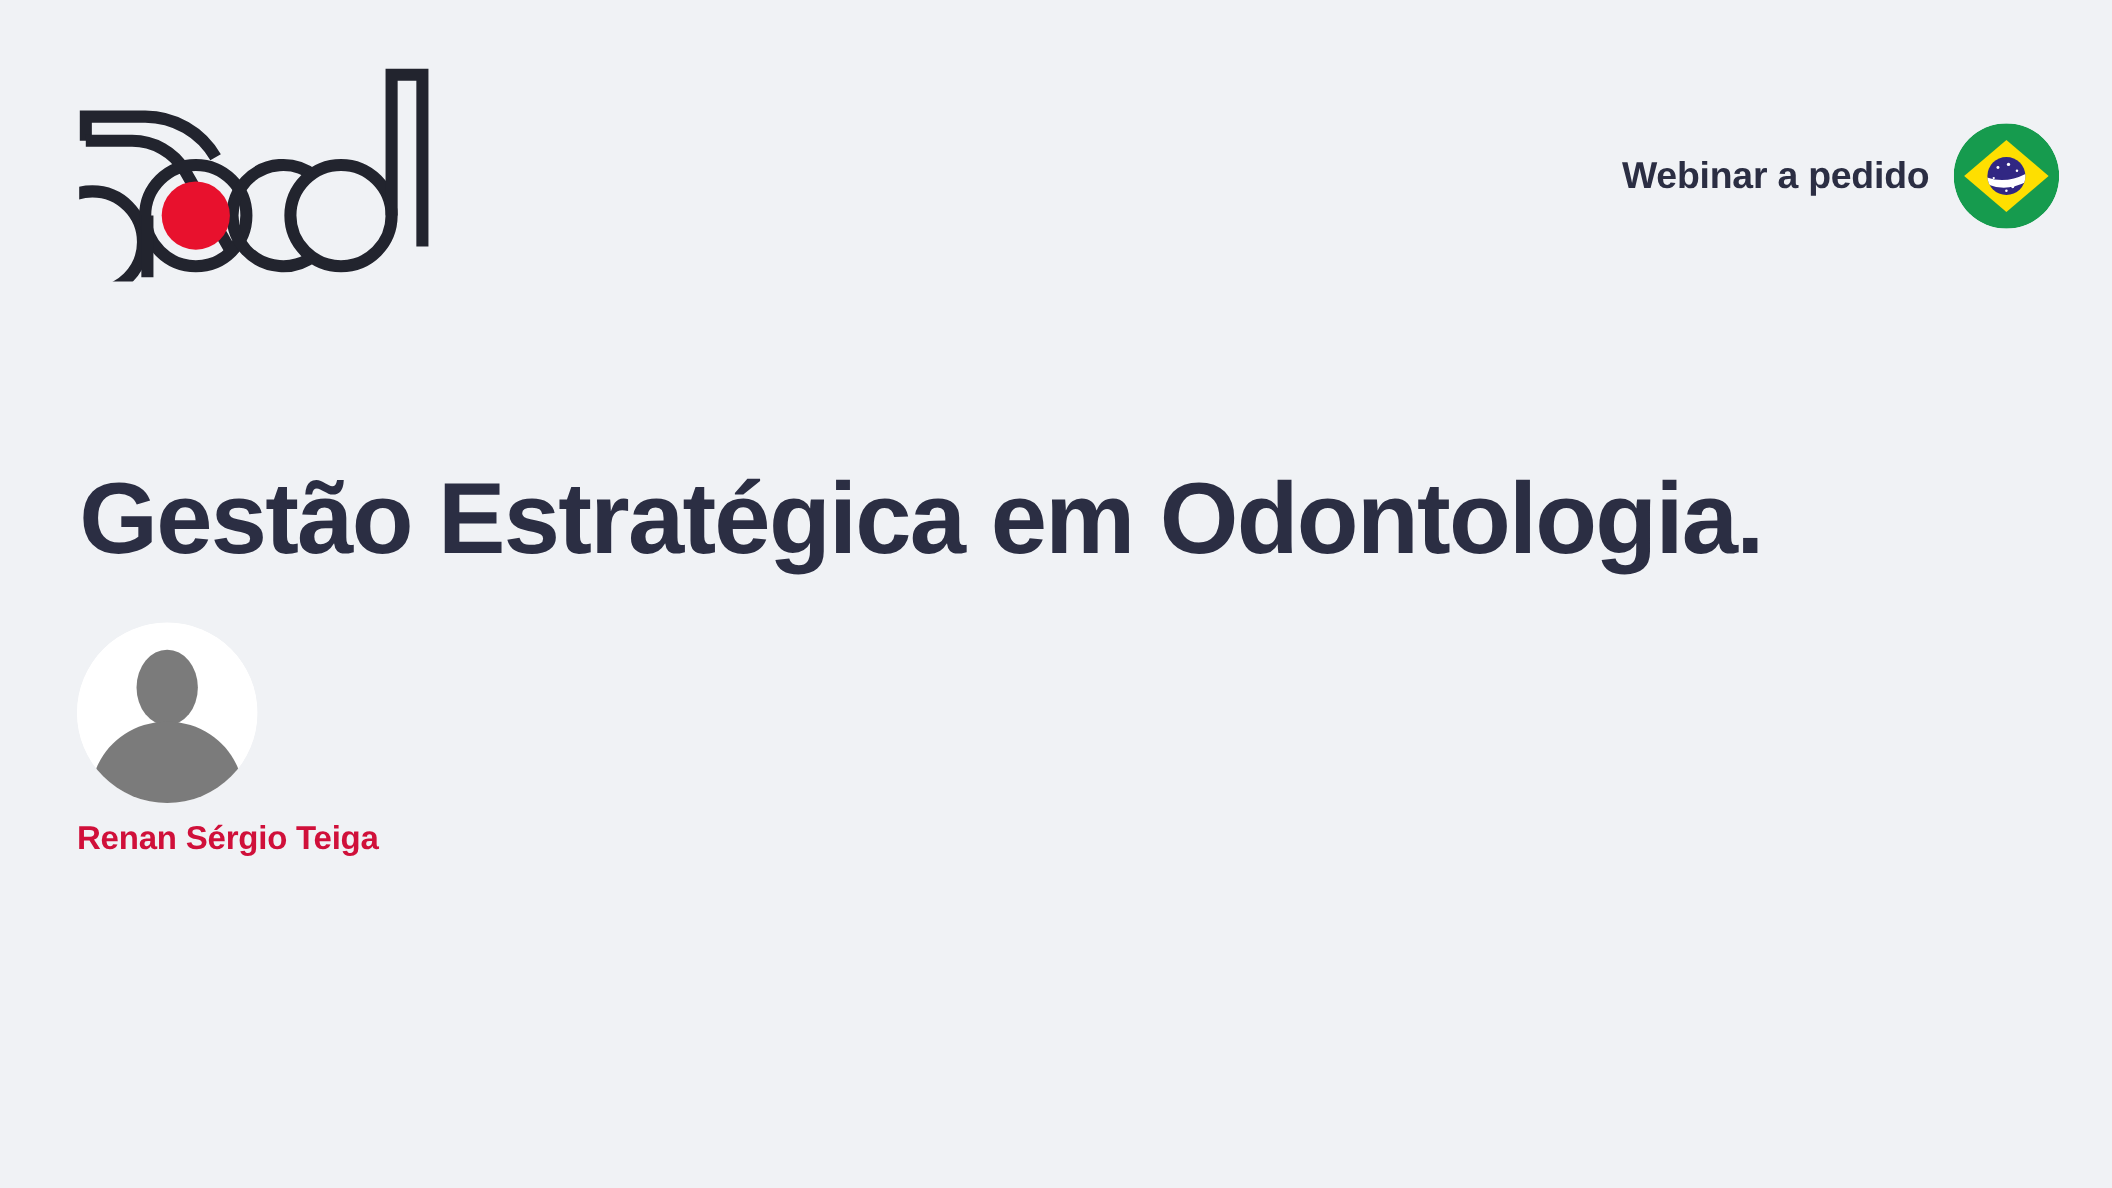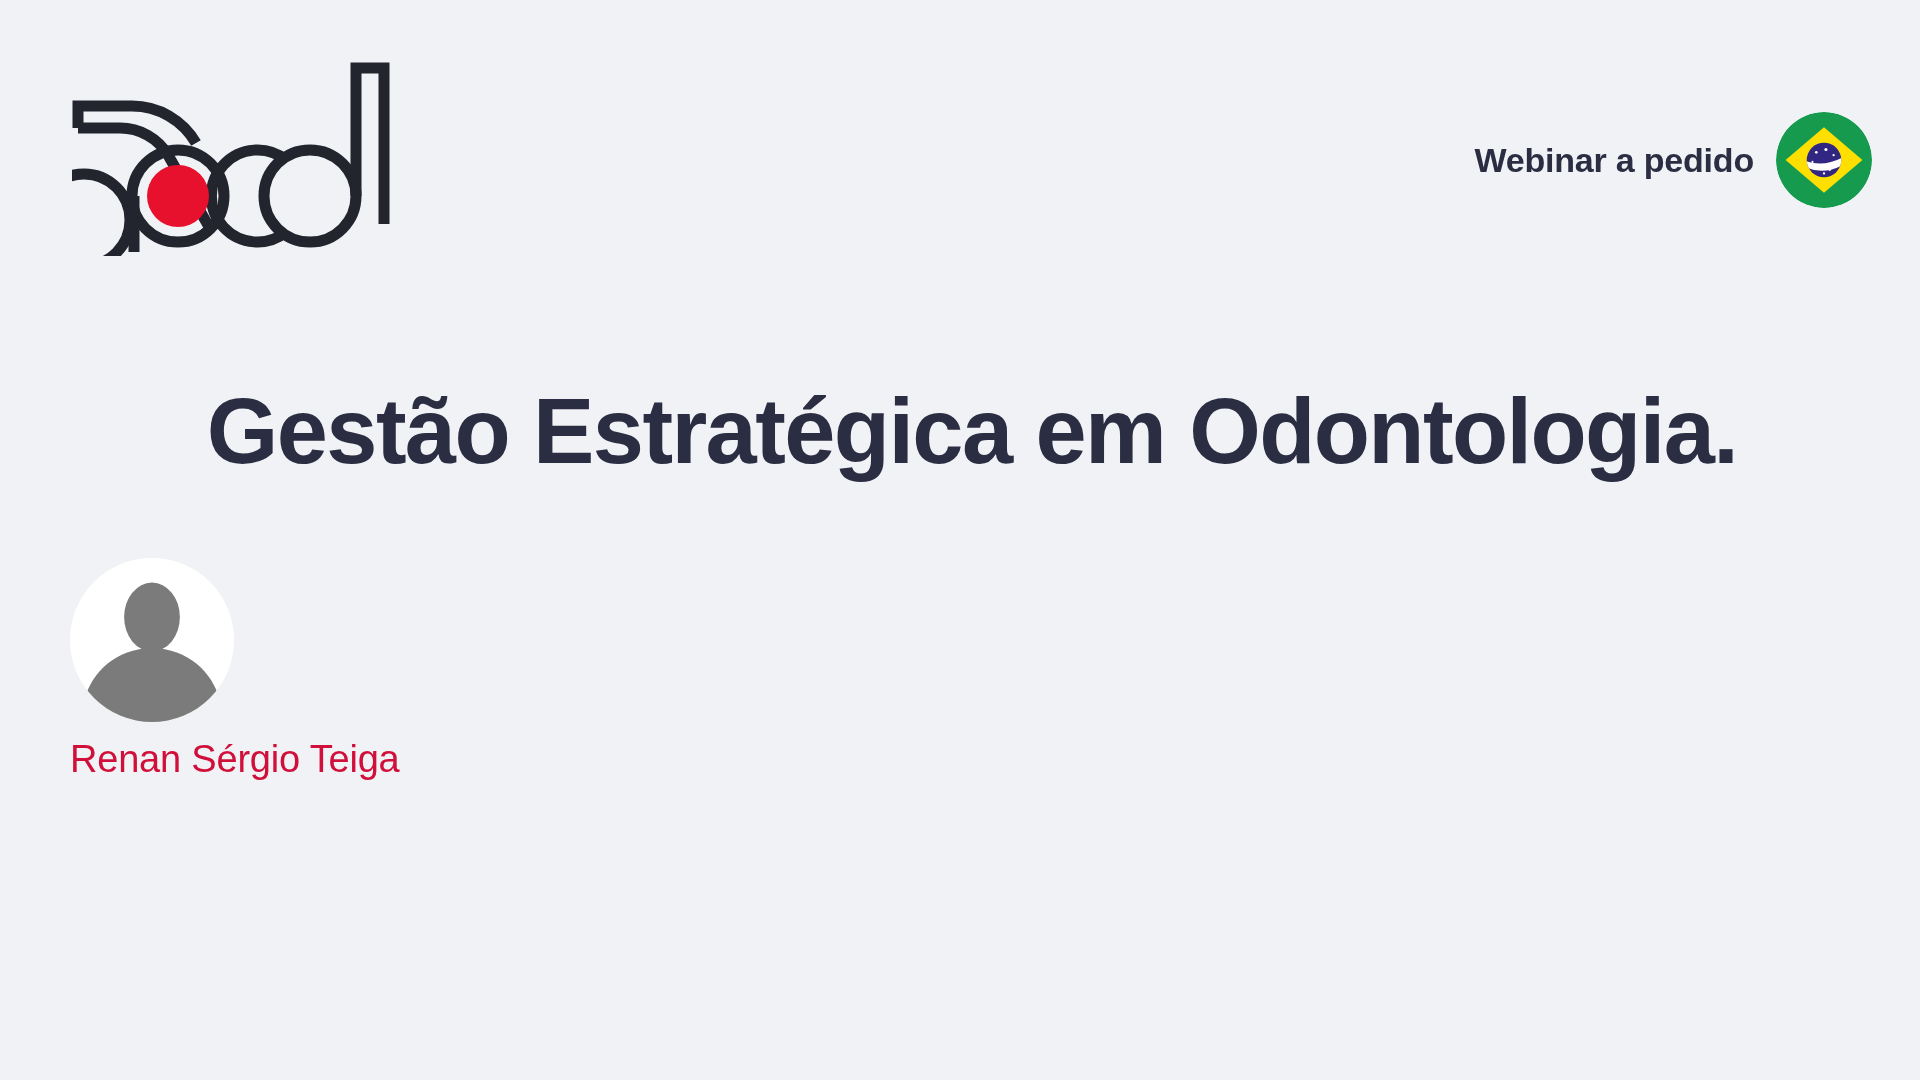--- a/index.html
+++ b/index.html
@@ -13,21 +13,20 @@
     font-family: "Liberation Sans", sans-serif;
     background: #f0f2f5;
   }
 
   .slide {
     position: relative;
     width: 1920px;
     height: 836px;
     background: #f0f2f5;
     box-sizing: border-box;
-    text-align: center;
   }
 
   
   .brand-logo {
     position: absolute;
     left: 72px;
     top: 56px;
     width: 320px;
     height: 200px;
   }
@@ -65,41 +64,41 @@
     position: absolute;
     left: 72px;
     top: 318px;
     width: 1800px;
     font-size: 92px;
     font-weight: bold;
     line-height: 1.12;
     color: #2b2e43;
     letter-spacing: -1.6px;
   }
-  .headline-line { display: block; white-space: nowrap; }
+  .headline-line { display: block; white-space: nowrap; margin-top: 41px; }
 
   
   .speaker {
     position: absolute;
     left: 70px;
     bottom: 58px;
   }
   .speaker-avatar {
     width: 164px;
     height: 164px;
     border-radius: 50%;
     background: #ffffff;
     overflow: hidden;
     display: block;
     margin-bottom: 18px;
   }
   .speaker-avatar svg { display: block; width: 164px; height: 164px; }
   .speaker-name {
-    font-size: 38px;
-    font-weight: normal;
+    font-size: 30px;
+    font-weight: bold;
     color: #d0103a;
     letter-spacing: -0.2px;
     white-space: nowrap;
     line-height: 1;
   }
 </style>
 </head>
 <body>
 
 <div class="slide">

